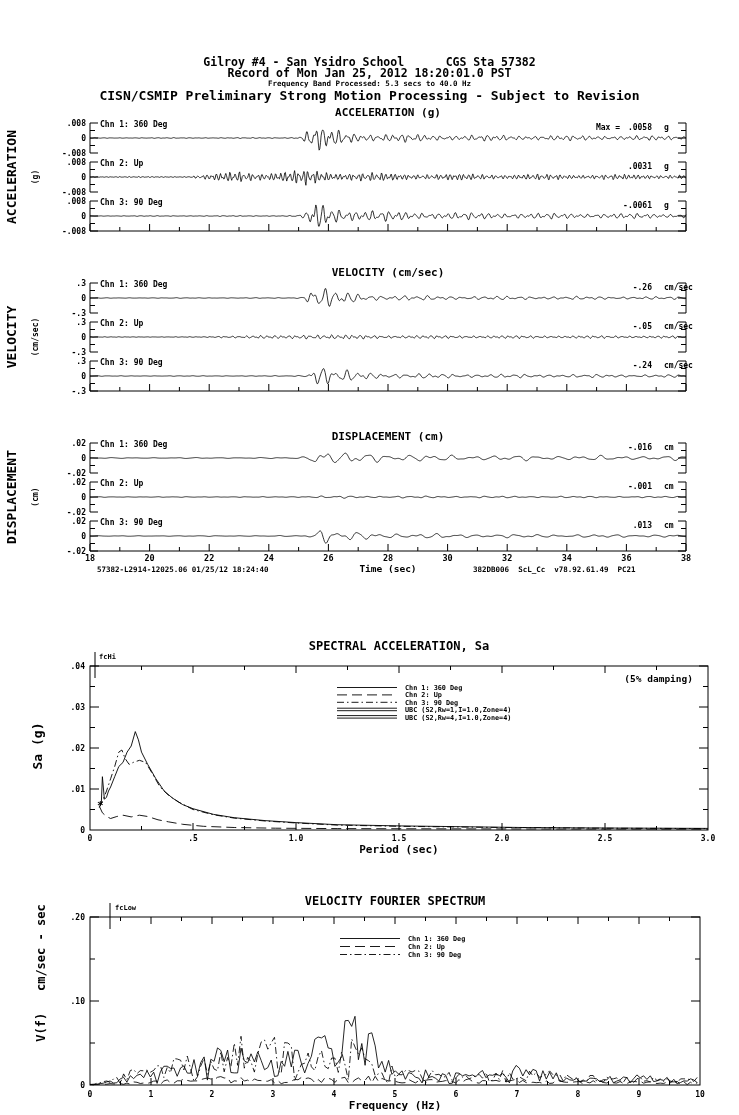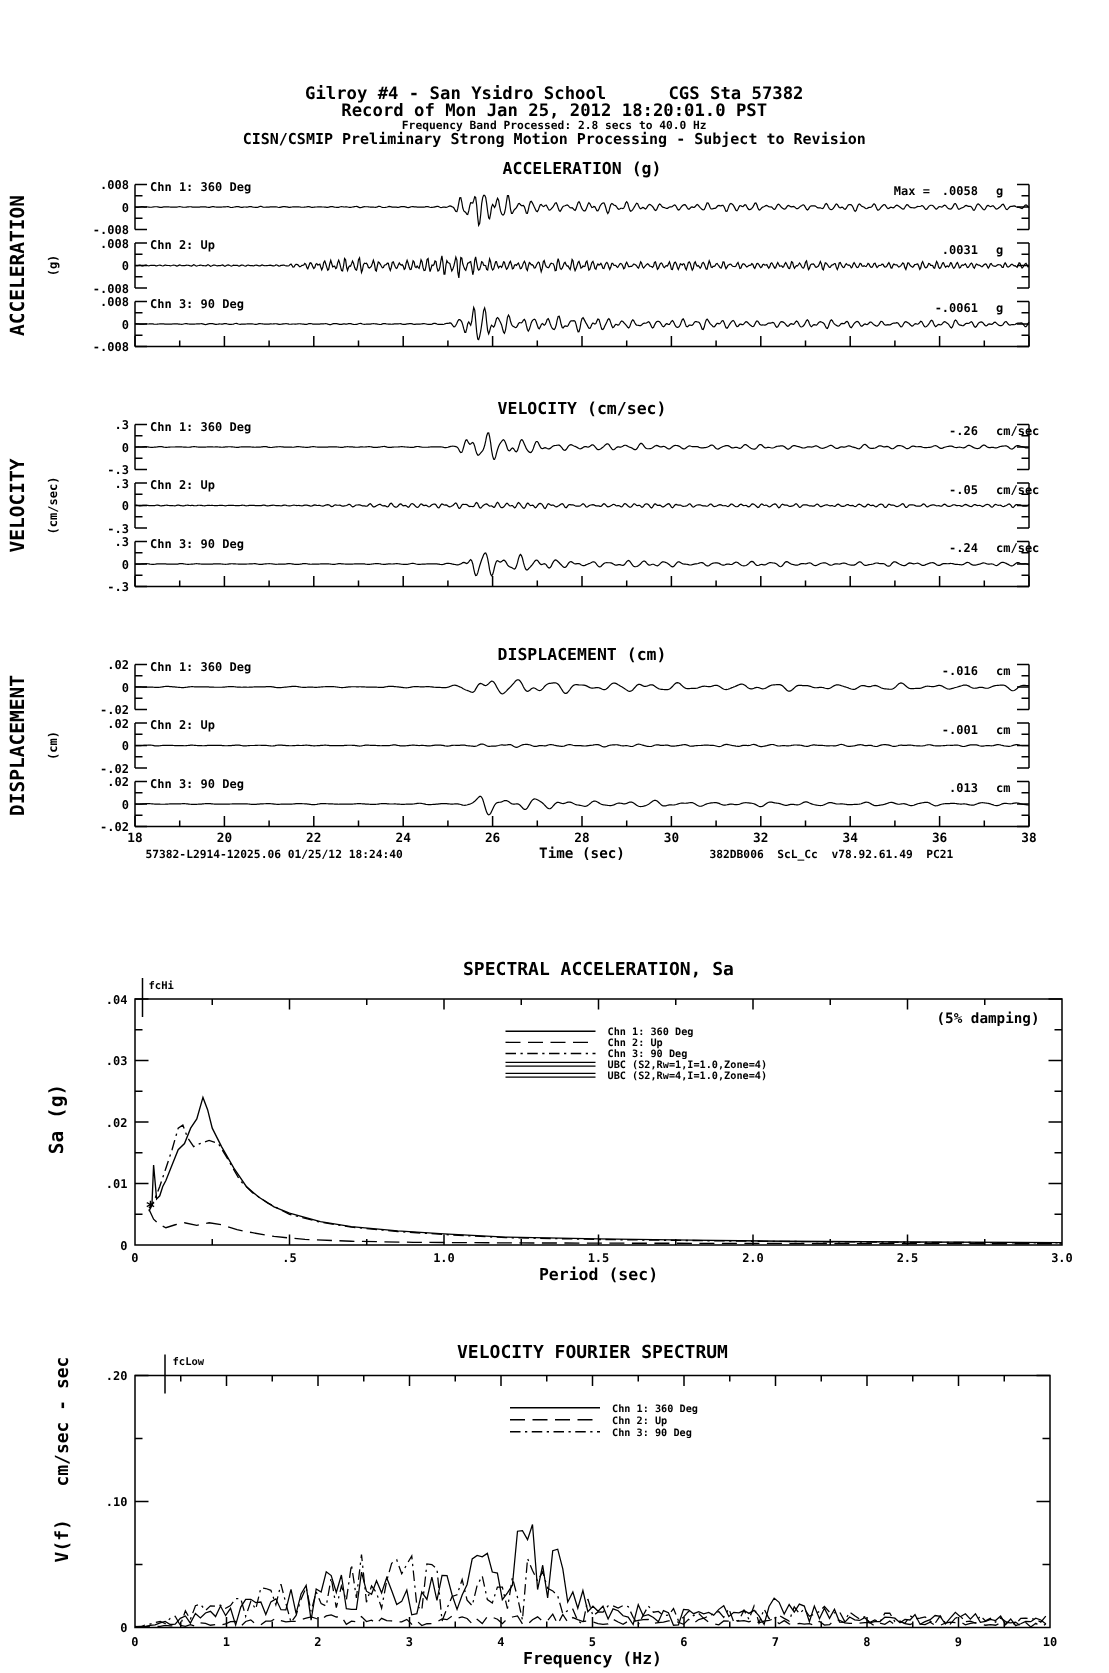--- a/index.html
+++ b/index.html
@@ -4,31 +4,31 @@
 <style>
   * { margin:0; padding:0; box-sizing:border-box; }
   html,body { background:#fff; }
   .page { position:relative; width:739px; height:1115px; background:#ffffff;
           font-family:"DejaVu Sans Mono", monospace; color:#000; overflow:hidden;padding-left:18px; }
   .hdr { position:absolute; left:0; width:739px; text-align:center; white-space:pre;
          font-weight:bold; color:#000; }
   .h1 { top:55px;  font-size:11.5px; }
   .h2 { top:66px;  font-size:11.5px; }
   .h3 { top:79px;  font-size:7.5px; }
-  .h4 { top:88px;  font-size:10px; }
+  .h4 { top:88px;  font-size:13px; }
   svg { position:absolute; left:0; top:0; }
   svg text { white-space:pre; font-family:"DejaVu Sans Mono", monospace; fill:#000; }
 </style>
 </head>
 <body>
 
 <div class="page">
   <div class="hdr h1">Gilroy #4 - San Ysidro School      CGS Sta 57382</div>
   <div class="hdr h2">Record of Mon Jan 25, 2012 18:20:01.0 PST</div>
-  <div class="hdr h3">Frequency Band Processed: 2.8 secs to 40.0 Hz</div>
+  <div class="hdr h3">Frequency Band Processed: 5.3 secs to 40.0 Hz</div>
   <div class="hdr h4">CISN/CSMIP Preliminary Strong Motion Processing - Subject to Revision</div>
   <svg id="plot" width="739" height="1115" viewBox="0 0 739 1115">
       <text x="388" y="116" font-size="11" font-weight="bold" text-anchor="middle">ACCELERATION (g)</text>
       <text x="0" y="0" font-size="13" font-weight="bold" text-anchor="middle" transform="translate(16 177) rotate(-90)">ACCELERATION</text>
       <text x="0" y="0" font-size="8" font-weight="bold" text-anchor="middle" transform="translate(38 177) rotate(-90)">(g)</text>
       <path d="M90,123 V153 M90,123 h8 M90,130.5 h5 M90,138 h8 M90,145.5 h5 M90,153 h8" fill="none" stroke="#000" stroke-width="1" stroke-dasharray="none"></path>
       <path d="M686,123 V153 M686,123 h-8 M686,130.5 h-5 M686,138 h-8 M686,145.5 h-5 M686,153 h-8" fill="none" stroke="#000" stroke-width="1" stroke-dasharray="none"></path>
       <text x="86" y="126" font-size="8" font-weight="bold" text-anchor="end">.008</text>
       <text x="86" y="141" font-size="8" font-weight="bold" text-anchor="end">0</text>
       <text x="86" y="156" font-size="8" font-weight="bold" text-anchor="end">-.008</text>

